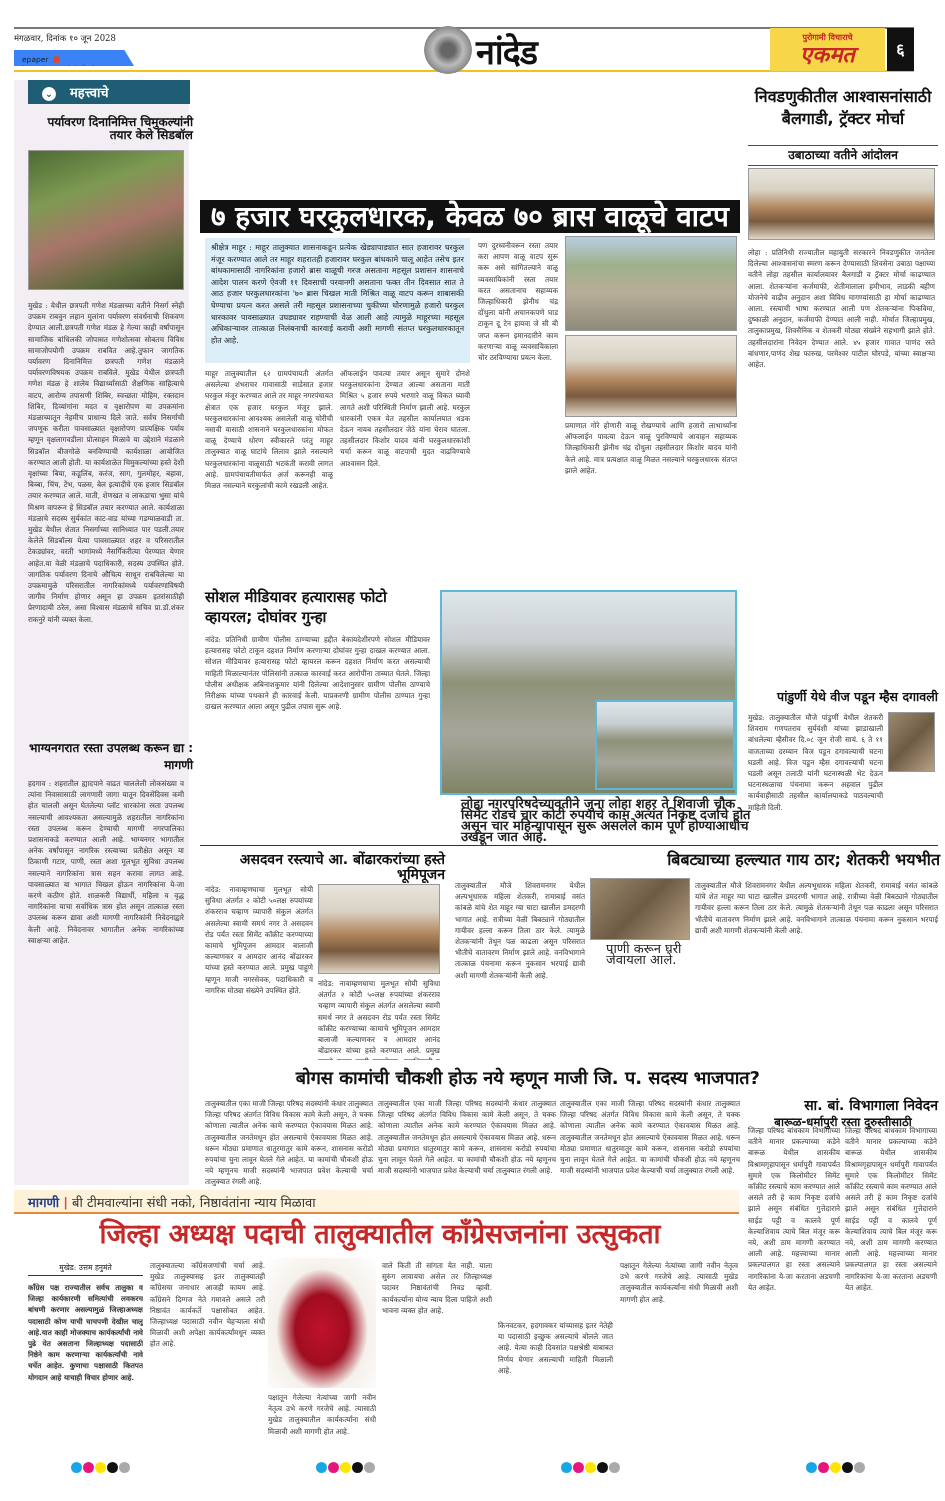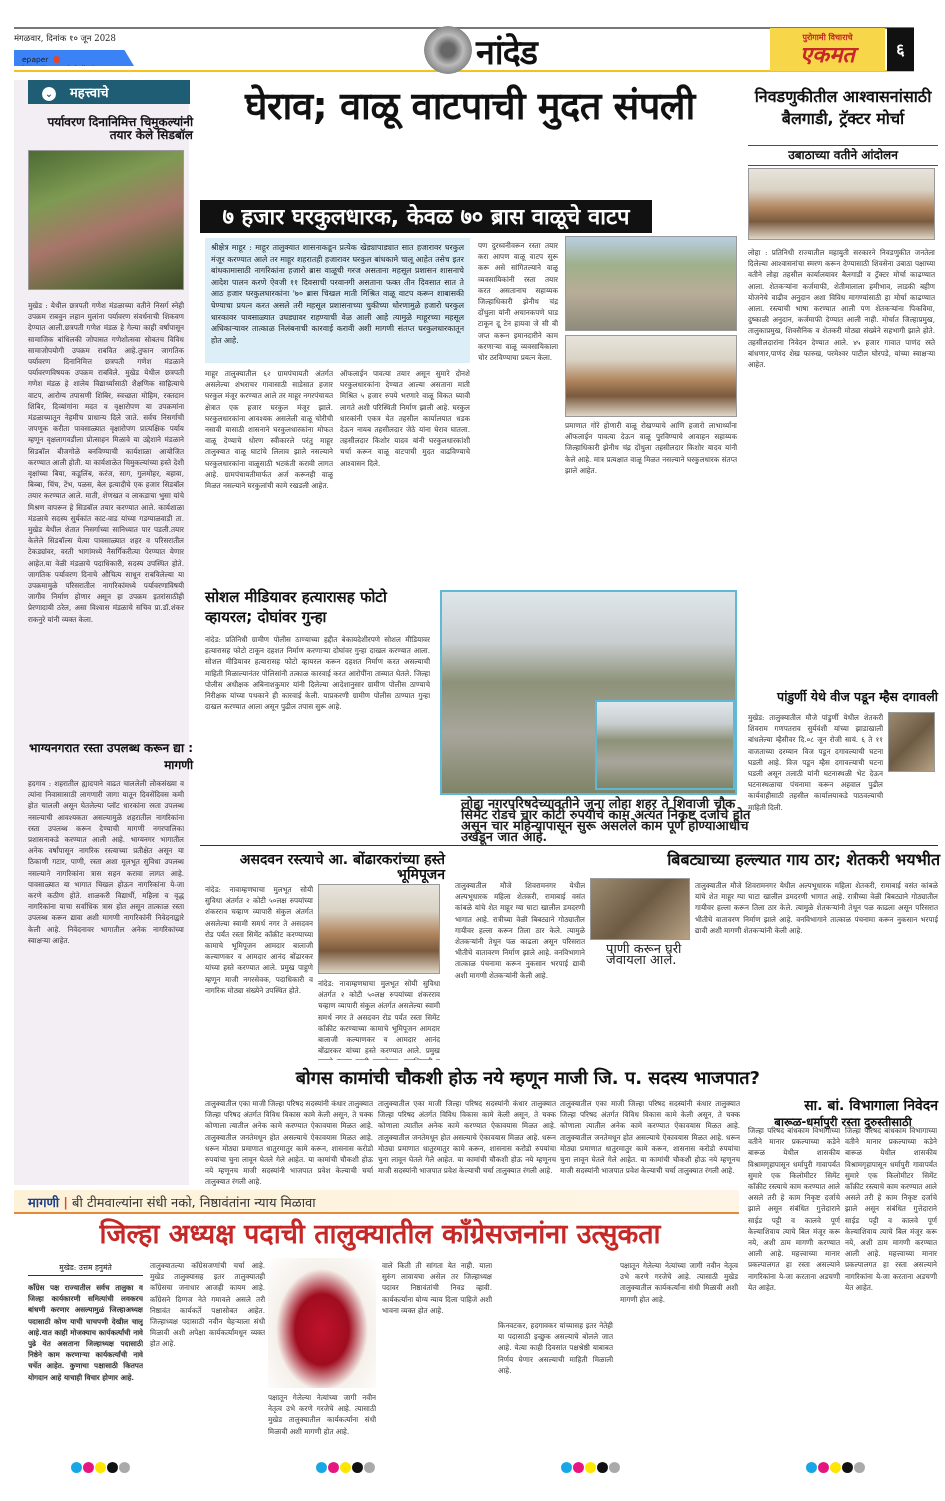--- a/index.html
+++ b/index.html
@@ -26,21 +26,21 @@
   .brand-tag { font-size: 8px; color: #c62828; font-weight: bold; margin-top: 3px; }
   .brand-name { font-size: 22px; color: #c62828; font-weight: bold; font-style: italic; line-height: 26px; text-align: center; }
   .page-num { top: 28px; left: 887px; width: 27px; height: 43px; background: #111; color: #fff; font-size: 16px; text-align: center; line-height: 43px; font-weight: bold; }
   
   .sidebar { top: 80px; left: 14px; width: 175px; height: 1105px; background: #f2eef4; }
   .side-tab { top: 80px; left: 28px; width: 162px; height: 24px; background: #1f5d74; color: #fff; font-size: 13px; font-weight: bold; padding: 3px 0 0 14px; }
   .side-tab .chev { display:inline-block; width:14px; height:14px; border-radius:50%; background:#fff; color:#1f5d74; font-size:10px; text-align:center; line-height:14px; margin-right:14px; }
   .side-story1-title { top: 116px; left: 28px; width: 165px; font-size: 12px; }
   
   .main-head { top: 84px; left: 200px; width: 540px; font-size: 38px; text-align: center; letter-spacing: -0.5px; line-height: 44px; }
-  .black-banner { top: 200px; left: 200px; width: 452px; height: 33px; background: #111; color: #fff; font-size: 22px; font-weight: bold; text-align: center; line-height: 33px; }
+  .black-banner { top: 200px; left: 200px; width: 540px; height: 33px; background: #111; color: #fff; font-size: 28px; font-weight: bold; text-align: center; line-height: 33px; }
   .lead-box { top: 238px; left: 205px; width: 265px; height: 125px; background: #dceef7; padding: 4px 6px; font-size: 7.8px; line-height: 11.6px; font-family: "DejaVu Serif", serif; color: #222; text-align: justify; }
   
   .rt-head { top: 86px; left: 748px; width: 190px; font-size: 16px; text-align: center; line-height: 22px; }
   .rt-sub { top: 145px; left: 748px; width: 190px; font-size: 12px; text-align: center; border-top: 1px solid #1f5d74; border-bottom: 1px solid #1f5d74; padding: 3px 0; }
   
   .h-social { top: 587px; left: 205px; width: 225px; font-size: 15px; text-align: left; line-height: 20px; }
   .h-pandurni { top: 690px; left: 748px; width: 190px; font-size: 12.5px; }
   .h-asadvan { top: 852px; left: 205px; width: 240px; font-size: 14px; }
   .h-bibat { top: 852px; left: 455px; width: 485px; font-size: 16px; }
   .h-bogas { top: 1069px; left: 200px; width: 560px; font-size: 18px; }
@@ -81,21 +81,20 @@
 <div class="abs side-tab">
   <span class="chev">⌄</span><span>महत्त्वाचे</span>
 </div>
 <div class="abs head side-story1-title">पर्यावरण दिनानिमित्त चिमुकल्यांनी तयार केले सिडबॉल</div>
 <div class="abs photo" style="top:150px;left:28px;width:156px;height:140px;background:linear-gradient(160deg,#4e6b34 0%,#7e9a52 30%,#a8756a 55%,#5f6b3c 80%,#3e4a28 100%);"></div>
 <div class="abs body-text" style="top:300px;left:28px;width:156px;height:435px;">मुखेड : येथील छत्रपती गणेश मंडळाच्या वतीने निसर्ग स्नेही उपक्रम राबवुन लहान मुलांना पर्यावरण संवर्धनाची शिकवण देण्यात आली.छत्रपती गणेश मंडळ हे गेल्या काही वर्षांपासून सामाजिक बांधिलकी जोपासत गणेशोत्सवा सोबतच विविध सामाजोपयोगी उपक्रम राबवित आहे.तुफान जागतिक पर्यावरण दिनानिमित्त छत्रपती गणेश मंडळाने पर्यावरणविषयक उपक्रम राबविले. मुखेड येथील छत्रपती गणेश मंडळ हे शालेय विद्यार्थ्यांसाठी शैक्षणिक साहित्याचे वाटप, आरोग्य तपासणी शिबिर, स्वच्छता मोहिम, रक्तदान शिबिर, दिव्यांगांना मदत व वृक्षारोपण या उपक्रमांना मंडळाच्यातून नेहमीच प्राधान्य दिले जाते. सर्वच निसर्गाची जपणूक करीता पावसाळ्यात वृक्षारोपण प्रात्यक्षिक पर्याय म्हणून वृक्षलागवडीला प्रोत्साहन मिळावे या उद्देशाने मंडळाने सिडबॉल बीजगोळे बनविण्याची कार्यशाळा आयोजित करण्यात आली होती. या कार्यशाळेत चिमुकल्यांच्या हस्ते देशी वृक्षांच्या बिया, कडूलिंब, करंज, साग, गुलमोहर, बहावा, बिब्बा, चिंच, टेंभ, पळस, बेल इत्यादीचे एक हजार सिडबॉल तयार करण्यात आले. माती, शेणखत व लाकडाचा भुसा यांचे मिश्रण वापरून हे सिडबॉल तयार करण्यात आले. कार्यशाळा मंडळाचे सदस्य सुर्यकांत काट-वाड यांच्या गडग्याळवाडी ता. मुखेड येथील शेतात निसर्गाच्या सानिध्यात पार पडली.तयार केलेले सिडबॉल्स येत्या पावसाळ्यात शहर व परिसरातील टेकड्यांवर, वरती भागांमध्ये नैसर्गिकरीत्या पेरण्यात येणार आहेत.या वेळी मंडळाचे पदाधिकारी, सदस्य उपस्थित होते. जागतिक पर्यावरण दिनाचे औचित्य साधून राबविलेल्या या उपक्रमामुळे परिसरातील नागरिकांमध्ये पर्यावरणाविषयी जागीव निर्माण होणार असून हा उपक्रम इतरांसाठीही प्रेरणादायी ठरेल, असा विश्वास मंडळाचे सचिव प्रा.डॉ.शंकर राकनुरे यांनी व्यक्त केला.</div>
 <div class="abs head h-bhagya">भाग्यनगरात रस्ता उपलब्ध करून द्या : मागणी</div>
 <div class="abs body-text" style="top:778px;left:28px;width:156px;height:405px;">हदगाव : शहरातील ह्यादपाने वाढत चाललेली लोकसंख्या व त्यांना निवासासाठी लागणारी जागा यातून दिवसेंदिवस कमी होत चालली असून घेतलेल्या प्लॉट धारकांना रस्ता उपलब्ध नसल्याची आवश्यकता असल्यामुळे शहरातील नागरिकांना रस्ता उपलब्ध करून देण्याची मागणी नगरपालिका प्रशासनाकडे करण्यात आली आहे. भाग्यनगर भागातील अनेक वर्षांपासून नागरिक रस्त्याच्या प्रतीक्षेत असून या ठिकाणी गटार, पाणी, रस्ता अशा मूलभूत सुविधा उपलब्ध नसल्याने नागरिकांना त्रास सहन करावा लागत आहे. पावसाळ्यात या भागात चिखल होऊन नागरिकांना ये-जा करणे कठीण होते. शाळकरी विद्यार्थी, महिला व वृद्ध नागरिकांना याचा सर्वाधिक त्रास होत असून तात्काळ रस्ता उपलब्ध करून द्यावा अशी मागणी नागरिकांनी निवेदनाद्वारे केली आहे. निवेदनावर भागातील अनेक नागरिकांच्या स्वाक्षऱ्या आहेत.</div>
 
 <div class="abs head main-head">
-  <div>घेराव; वाळू वाटपाची मुदत संपली</div>
 </div>
 <div class="abs black-banner">७ हजार घरकुलधारक, केवळ ७० ब्रास वाळूचे वाटप</div>
 <div class="abs lead-box">श्रीक्षेत्र माहूर : माहूर तालुक्यात शासनाकडून प्रत्येक खेड्यापाड्यात सात हजारावर घरकुल मंजूर करण्यात आले तर माहूर शहरातही हजारावर घरकुल बांधकामे चालू आहेत तसेच इतर बांधकामासाठी नागरिकांना हजारो ब्रास वाळूची गरज असताना महसूल प्रशासन शासनाचे आदेश पालन करणे ऐवजी ११ दिवसाची परवानगी असताना फक्त तीन दिवसात सात ते आठ हजार घरकुलधारकांना '७० ब्रास चिखल माती मिश्रित वाळू वाटप करून शाबासकी घेण्याचा प्रयत्न करत असले तरी महसूल प्रशासनाच्या चुकीच्या धोरणामुळे हजारो घरकुल धारकावर पावसाळ्यात उघड्यावर राहण्याची वेळ आली आहे त्यामुळे माहूरच्या महसूल अधिकाऱ्यावर तात्काळ निलंबनाची कारवाई करावी अशी मागणी संतप्त घरकुलधारकातून होत आहे.</div>
 <div class="abs body-text" style="top:368px;left:205px;width:128px;height:210px;">माहूर तालुक्यातील ६२ ग्रामपंचायती अंतर्गत असलेल्या शंभराचर गावासाठी साडेसात हजार घरकुल मंजूर करण्यात आले तर माहूर नगरपंचायत क्षेत्रात एक हजार घरकुल मंजूर झाले. घरकुलधारकांना आवश्यक असलेली वाळू चोरीची नसावी यासाठी शासनाने घरकुलधारकांना मोफत वाळू देण्याचे धोरण स्वीकारले परंतु माहूर तालुक्यात वाळू घाटांचे लिलाव झाले नसल्याने घरकुलधारकांना वाळूसाठी भटकंती करावी लागत आहे. ग्रामपंचायतीमार्फत अर्ज करूनही वाळू मिळत नसल्याने घरकुलांची कामे रखडली आहेत.</div>
 <div class="abs body-text" style="top:368px;left:340px;width:130px;height:210px;">ऑफलाईन पावत्या तयार असून सुमारे दोनशे घरकुलधारकांना देण्यात आल्या असताना माती मिश्रित ५ हजार रुपये भरणारे वाळू विकत घ्यावी लागते अशी परिस्थिती निर्माण झाली आहे. घरकुल धारकांनी एकत्र येत तहसील कार्यालयात धडक देऊन नायब तहसीलदार जेठे यांना घेराव घातला. तहसीलदार किशोर यादव यांनी घरकुलधारकांशी चर्चा करून वाळू वाटपाची मुदत वाढविण्याचे आश्वासन दिले.</div>
 <div class="abs body-text" style="top:240px;left:478px;width:80px;height:338px;">पण दुरध्वनीवरून रस्ता तयार करा आपण वाळू वाटप सुरू करू असे सांगितल्याने वाळू व्यवसायिकांनी रस्ता तयार करत असतानाच सहाय्यक जिल्हाधिकारी झेनीथ चंद्र दोंथुला यांनी अचानकपणे घाड टाकून दू टेन हायवा जे सी बी जप्त करून इमानदारीने काम करणाऱ्या वाळू व्यवसायिकाला चोर ठरविण्याचा प्रयत्न केला.</div>
 <div class="abs photo" style="top:236px;left:565px;width:172px;height:95px;background:linear-gradient(180deg,#b9cfe0 0%,#9fb08b 30%,#b8ad98 60%,#8f8a7b 100%);"></div>
 <div class="abs photo people" style="top:335px;left:565px;width:172px;height:82px;"></div>
 <div class="abs body-text" style="top:420px;left:565px;width:172px;height:160px;">प्रमाणात गोरे होणारी वाळू रोखण्याचे आणि हजारो लाभार्थ्यांना ऑफलाईन पावत्या देऊन वाळू पुरविण्याचे आवाहन सहाय्यक जिल्हाधिकारी झेनीथ चंद्र दोंथुला तहसीलदार किशोर यादव यांनी केले आहे. मात्र प्रत्यक्षात वाळू मिळत नसल्याने घरकुलधारक संतप्त झाले आहेत.</div>
 

